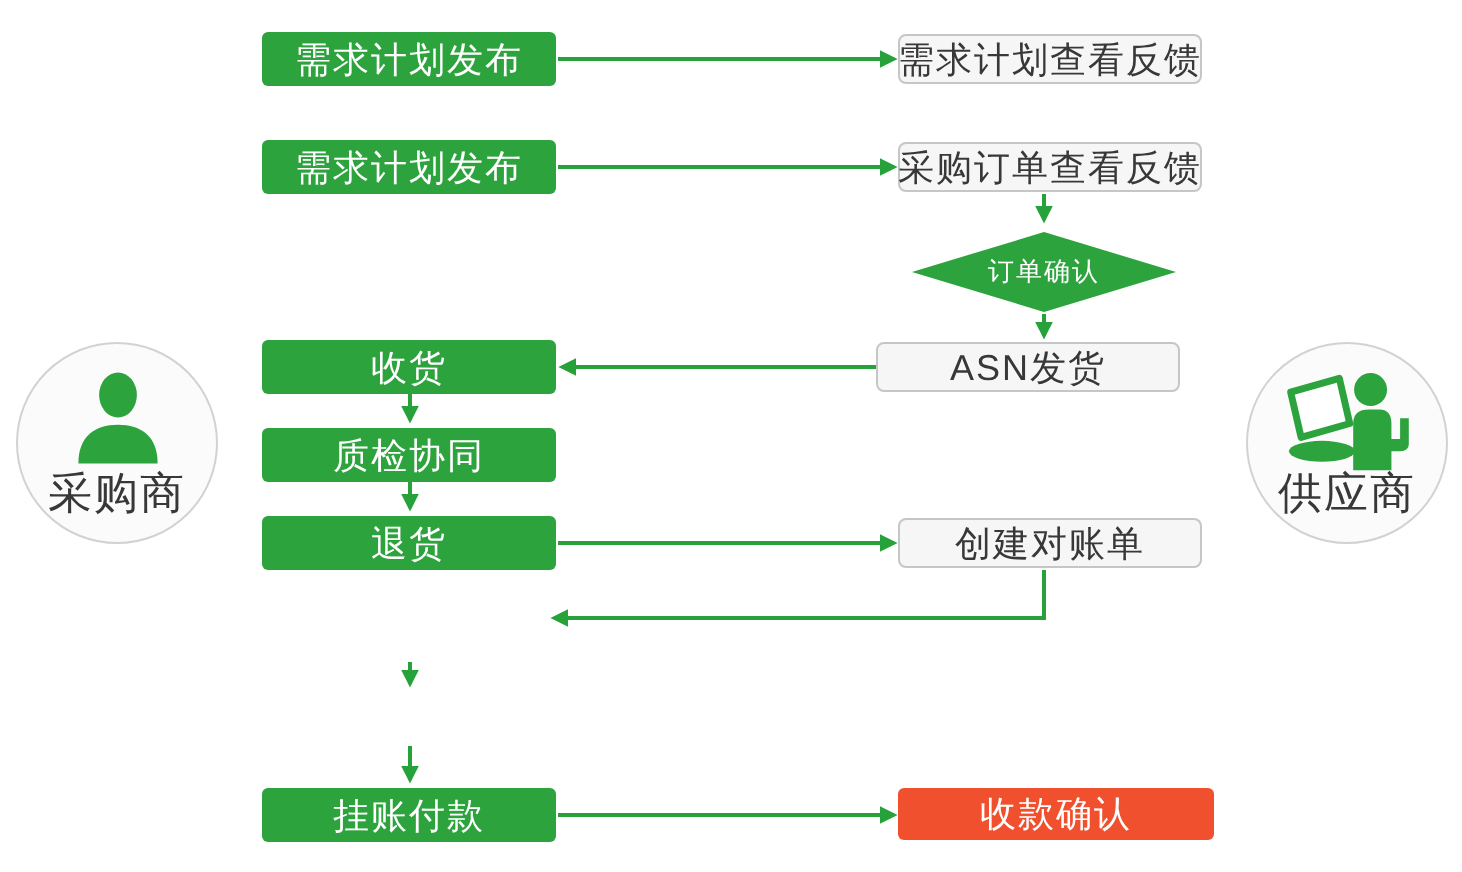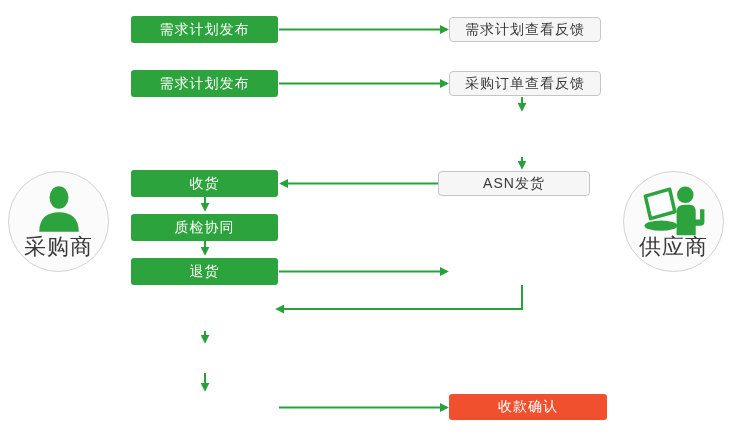--- a/index.html
+++ b/index.html
@@ -7,21 +7,21 @@
     position:relative;width:731px;height:436px;background:#ffffff;overflow:hidden;
     font-family:"Liberation Sans","DejaVu Sans",sans-serif;
   }
   
   .wires{position:absolute;left:0;top:0;width:731px;height:436px;z-index:1;}
   .wire{stroke:var(--c-arrow,#27a23a);stroke-width:2;fill:none;}
   .arrowhead{fill:var(--c-arrow,#27a23a);}
   
   .node{
     position:absolute;z-index:2;display:flex;align-items:center;justify-content:center;
-    font-size:14px;letter-spacing:1px;box-sizing:border-box;white-space:nowrap;
+    font-size:18px;letter-spacing:1px;box-sizing:border-box;white-space:nowrap;
   }
   .green-box{width:147px;height:27px;background:var(--c-green,#2ca33d);color:var(--c-text-light,#fff);border-radius:3px;}
   .light-box{width:152px;height:25px;background:var(--c-light-bg,#f6f6f6);border:1px solid var(--c-light-border,#c6c6c6);color:var(--c-text-dark,#383838);border-radius:4px;}
   .red-box{width:158px;height:26px;background:var(--c-red,#f1502e);color:var(--c-text-light,#fff);border-radius:3px;}
 
   .n-demand-plan-publish{left:131px;top:16px;}
   .n-purchase-order-publish{left:131px;top:70px;}
   .n-receive-goods{left:131px;top:170px;}
   .n-quality-inspection{left:131px;top:214px;}
   .n-return-goods{left:131px;top:258px;}
@@ -87,26 +87,34 @@
     <line class="wire" x1="205" y1="331" x2="205" y2="342" marker-end="url(#ah)"></line>
     <line class="wire" x1="205" y1="373" x2="205" y2="390" marker-end="url(#ah)"></line>
     <line class="wire" x1="279" y1="407.5" x2="447" y2="407.5" marker-end="url(#ah)"></line>
   </svg>
 
   <div class="node green-box n-demand-plan-publish">需求计划发布</div>
   <div class="node green-box n-purchase-order-publish">需求计划发布</div>
   <div class="node green-box n-receive-goods">收货</div>
   <div class="node green-box n-quality-inspection">质检协同</div>
   <div class="node green-box n-return-goods">退货</div>
+  <div class="node green-box n-account-payment">挂账付款</div>
 
   <div class="node light-box n-demand-plan-feedback">需求计划查看反馈</div>
   <div class="node light-box n-purchase-order-feedback">采购订单查看反馈</div>
   <div class="node light-box n-asn-shipping">ASN发货</div>
+  <div class="node light-box n-create-statement">创建对账单</div>
   <div class="node red-box n-payment-receipt">收款确认</div>
 
+  <div class="diamond d-order-confirm">
+    <svg viewBox="0 0 136 42" preserveAspectRatio="none">
+      <polygon points="68,1 134,21 68,41 2,21"></polygon>
+    </svg>
+    <span class="dlabel">订单确认</span>
+  </div>
 
   <div class="actor buyer">
     <span class="actor-icon">
       <svg width="54" height="56" viewBox="0 0 60 60">
         <ellipse class="ink" cx="30" cy="15" rx="10.5" ry="12.5"></ellipse>
         <path class="ink" d="M8,53 C8,38 17,31.5 30,31.5 C43,31.5 52,38 52,53 Z"></path>
       </svg>
     </span>
     <span class="actor-label">采购商</span>
   </div>

